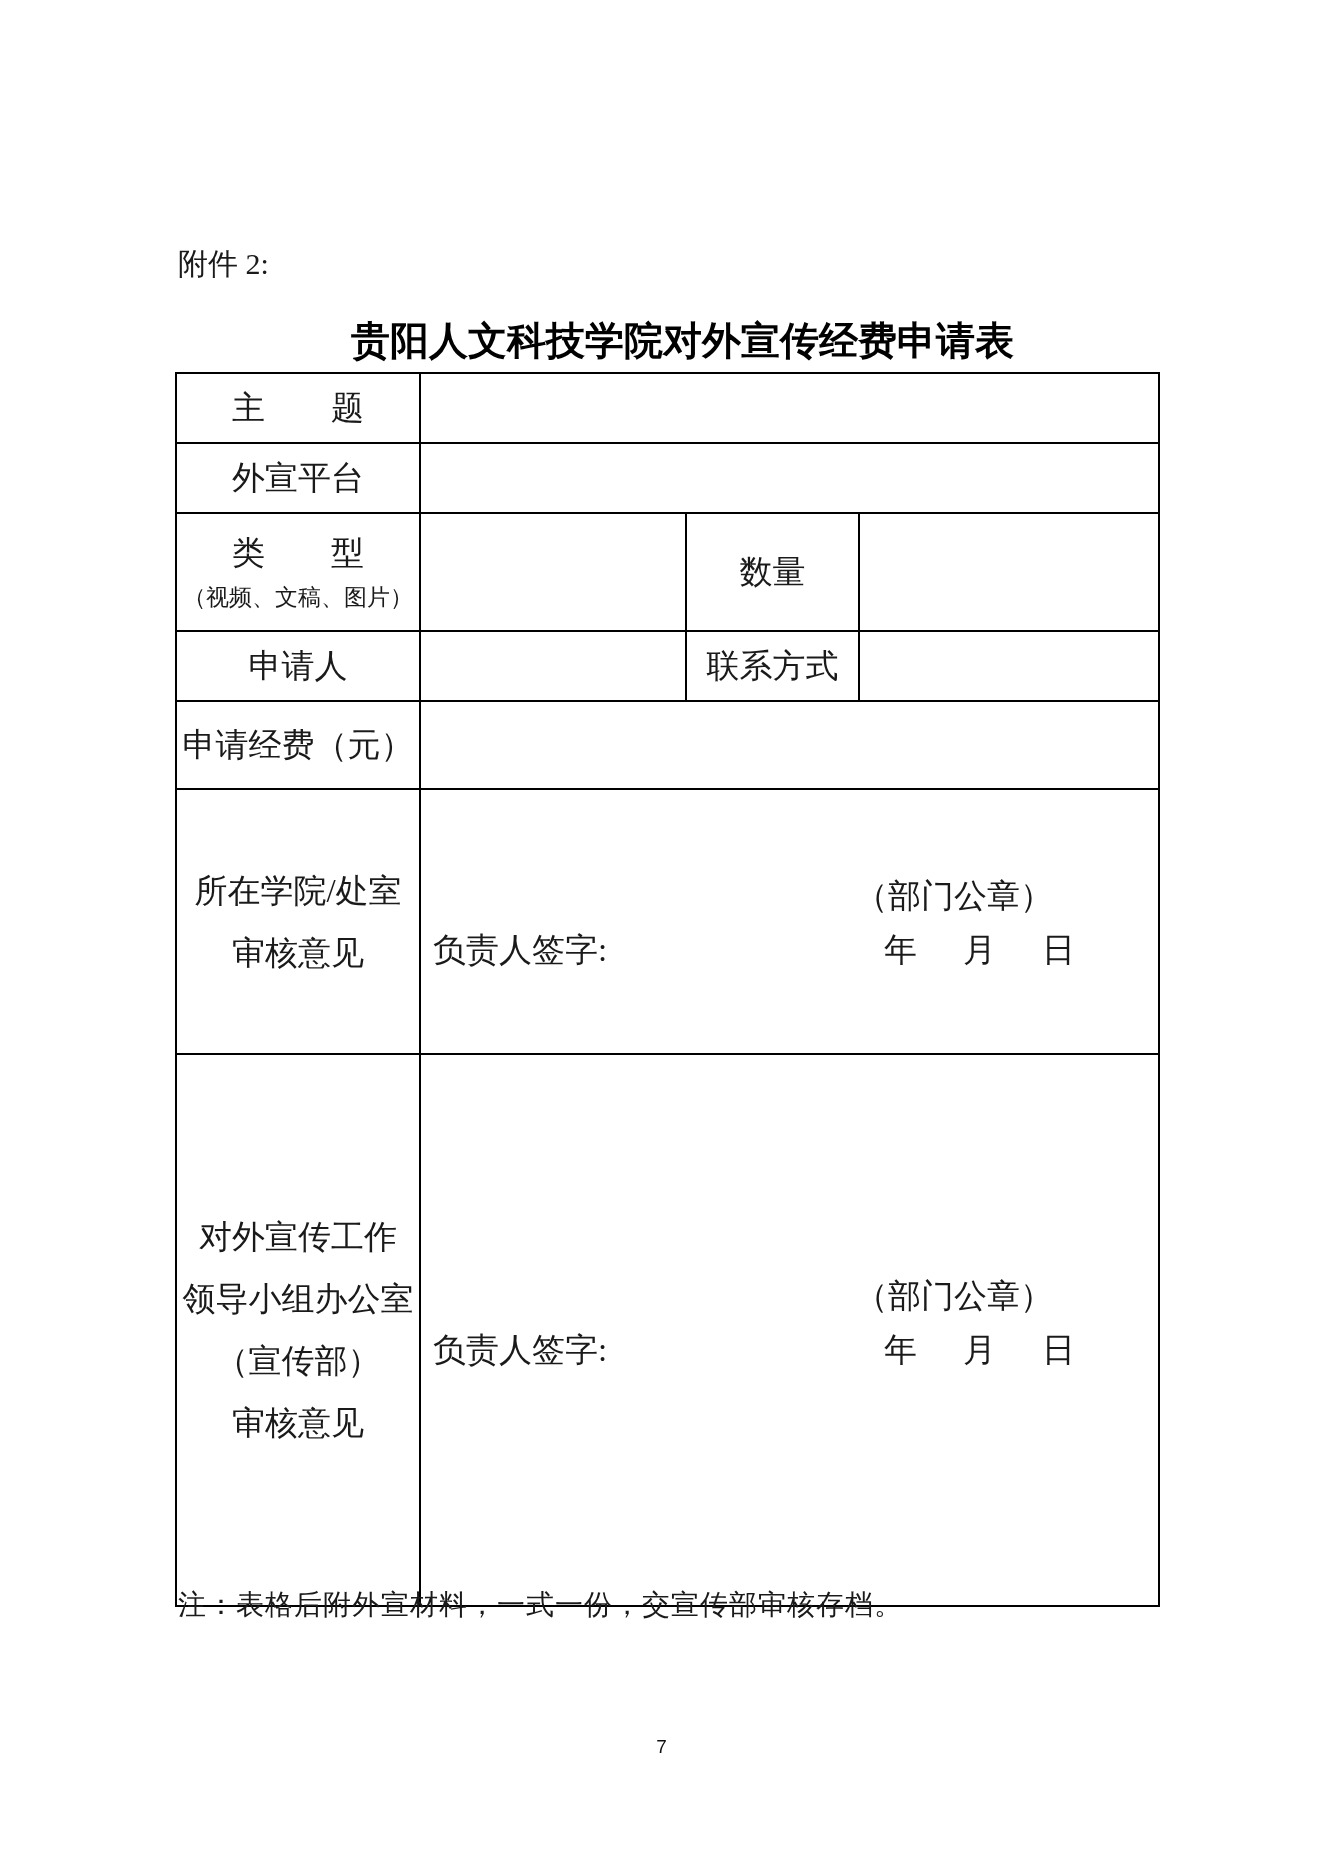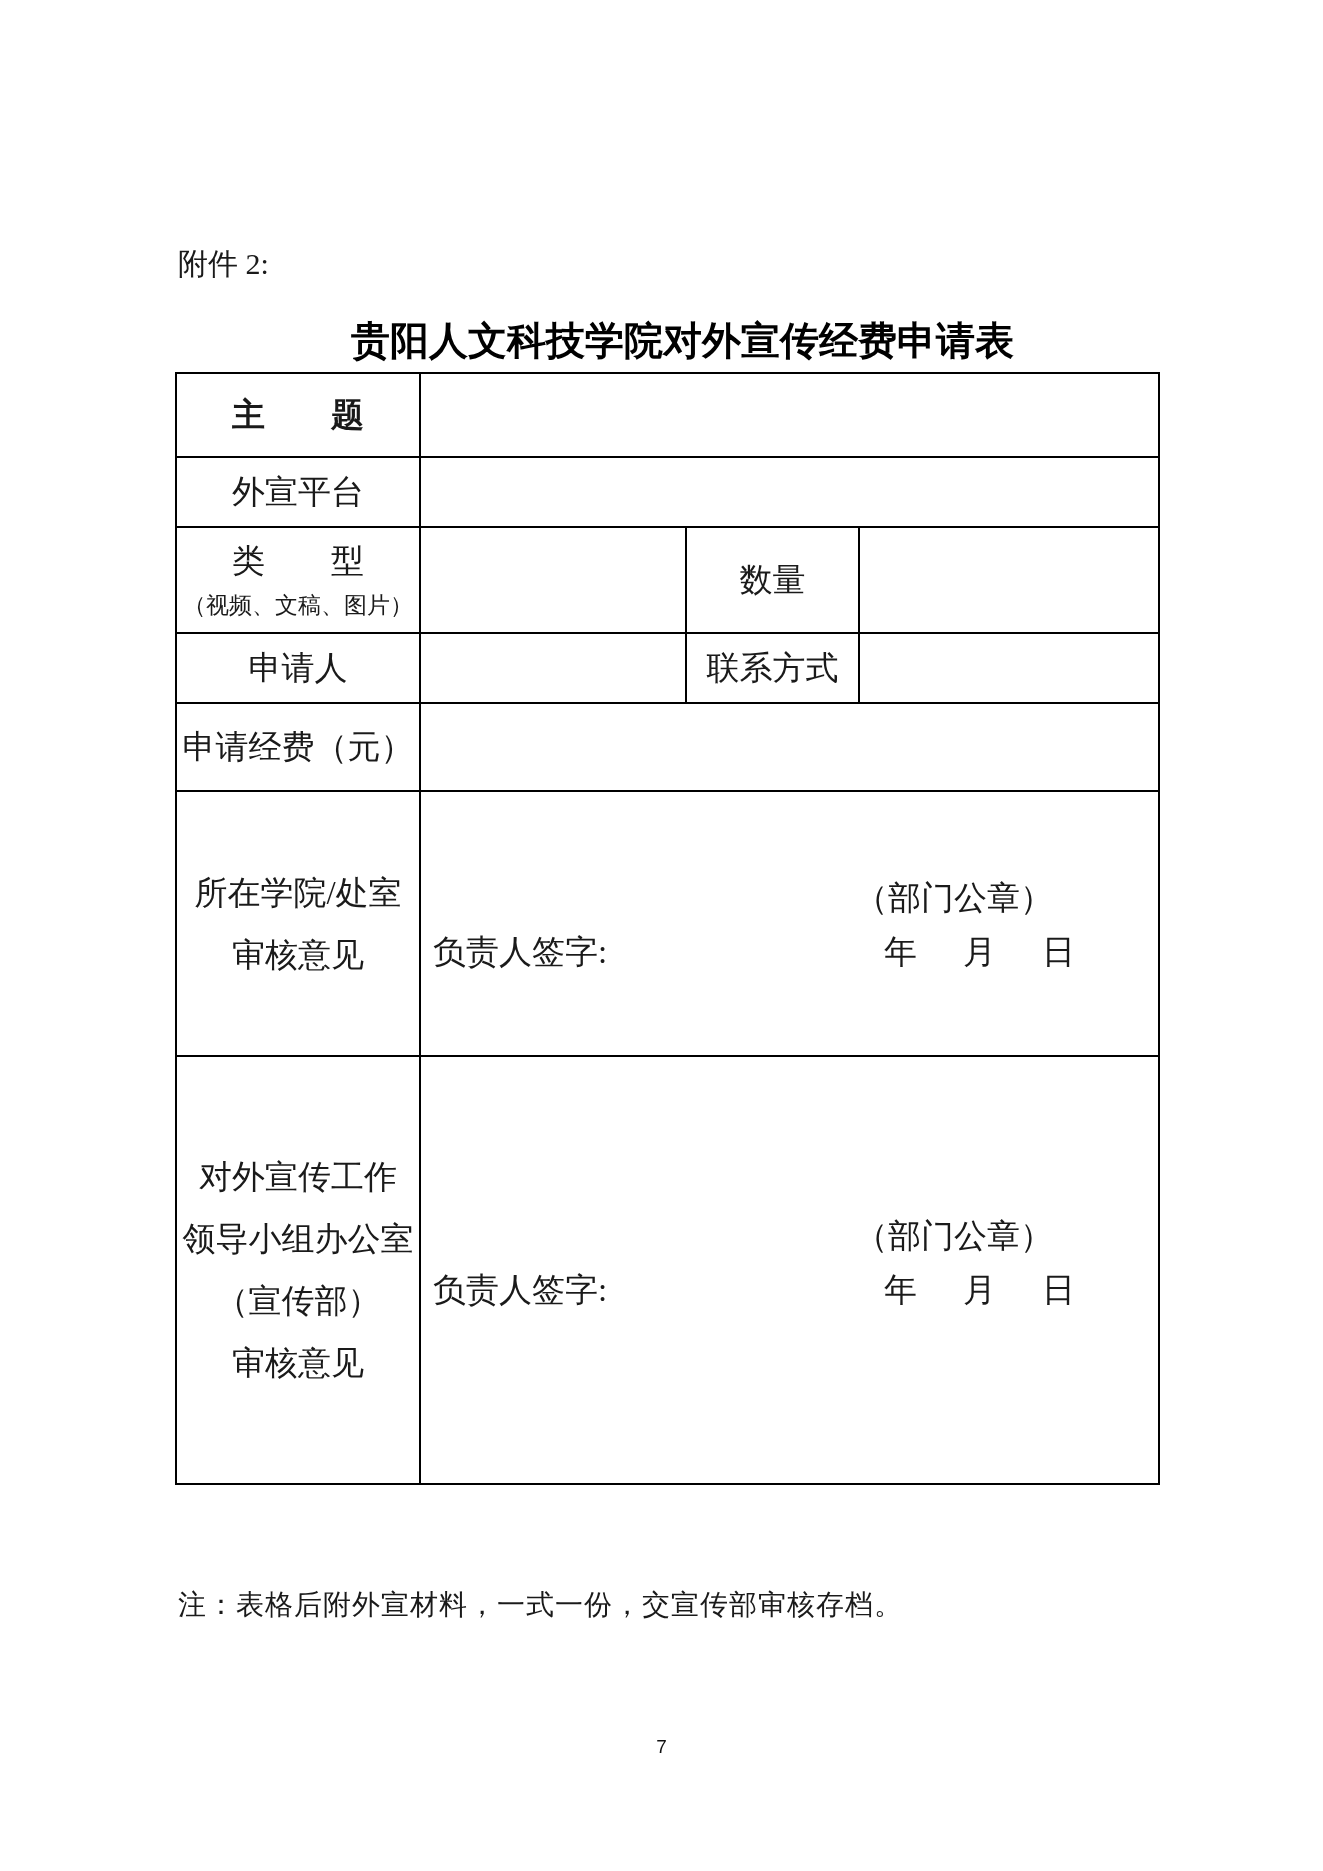--- a/index.html
+++ b/index.html
@@ -26,27 +26,27 @@
   }
   table.form td {
     border:2px solid #000;
     padding:0; text-align:center; vertical-align:middle;
     font-size:33px;
   }
   col.c1 { width:244px; }
   col.c2 { width:266px; }
   col.c3 { width:173px; }
   col.c4 { width:300px; }
-  tr.r1 { height:84px;font-weight:bold; }
+  tr.r1 { height:70px; }
   tr.r2 { height:70px; }
-  tr.r3 { height:106px; }
+  tr.r3 { height:118px; }
   tr.r4 { height:70px; }
   tr.r5 { height:88px; }
   tr.r6 { height:265px; }
-  tr.r7 { height:428px; }
+  tr.r7 { height:552px; }
   .sub-label { font-size:23px; margin-top:16px; line-height:22px; }
   .main-label { line-height:36px; }
   td.label-multi { line-height:62px; }
   td.sig-cell { vertical-align:bottom; }
   .stamp-line {
     text-align:right; padding-right:105px;
     line-height:40px; margin-bottom:14px;margin-top:25px;
   }
   .sign-line {
     display:flex; justify-content:space-between; align-items:center;

